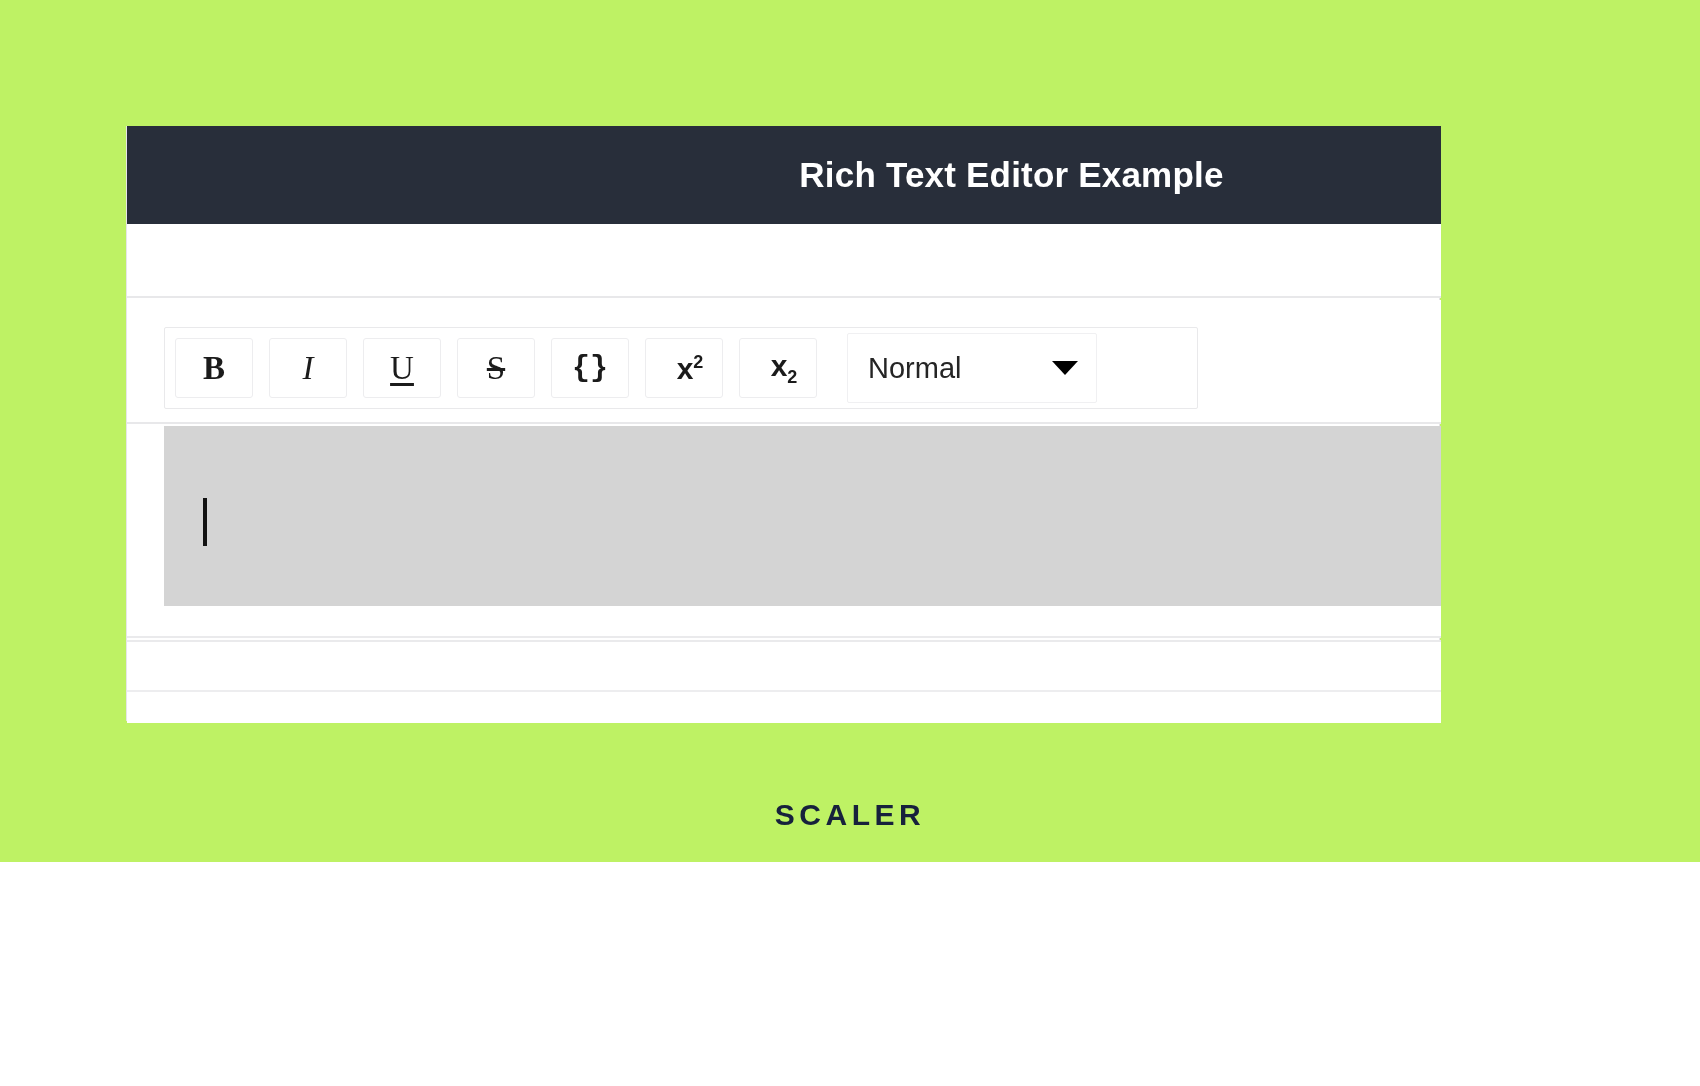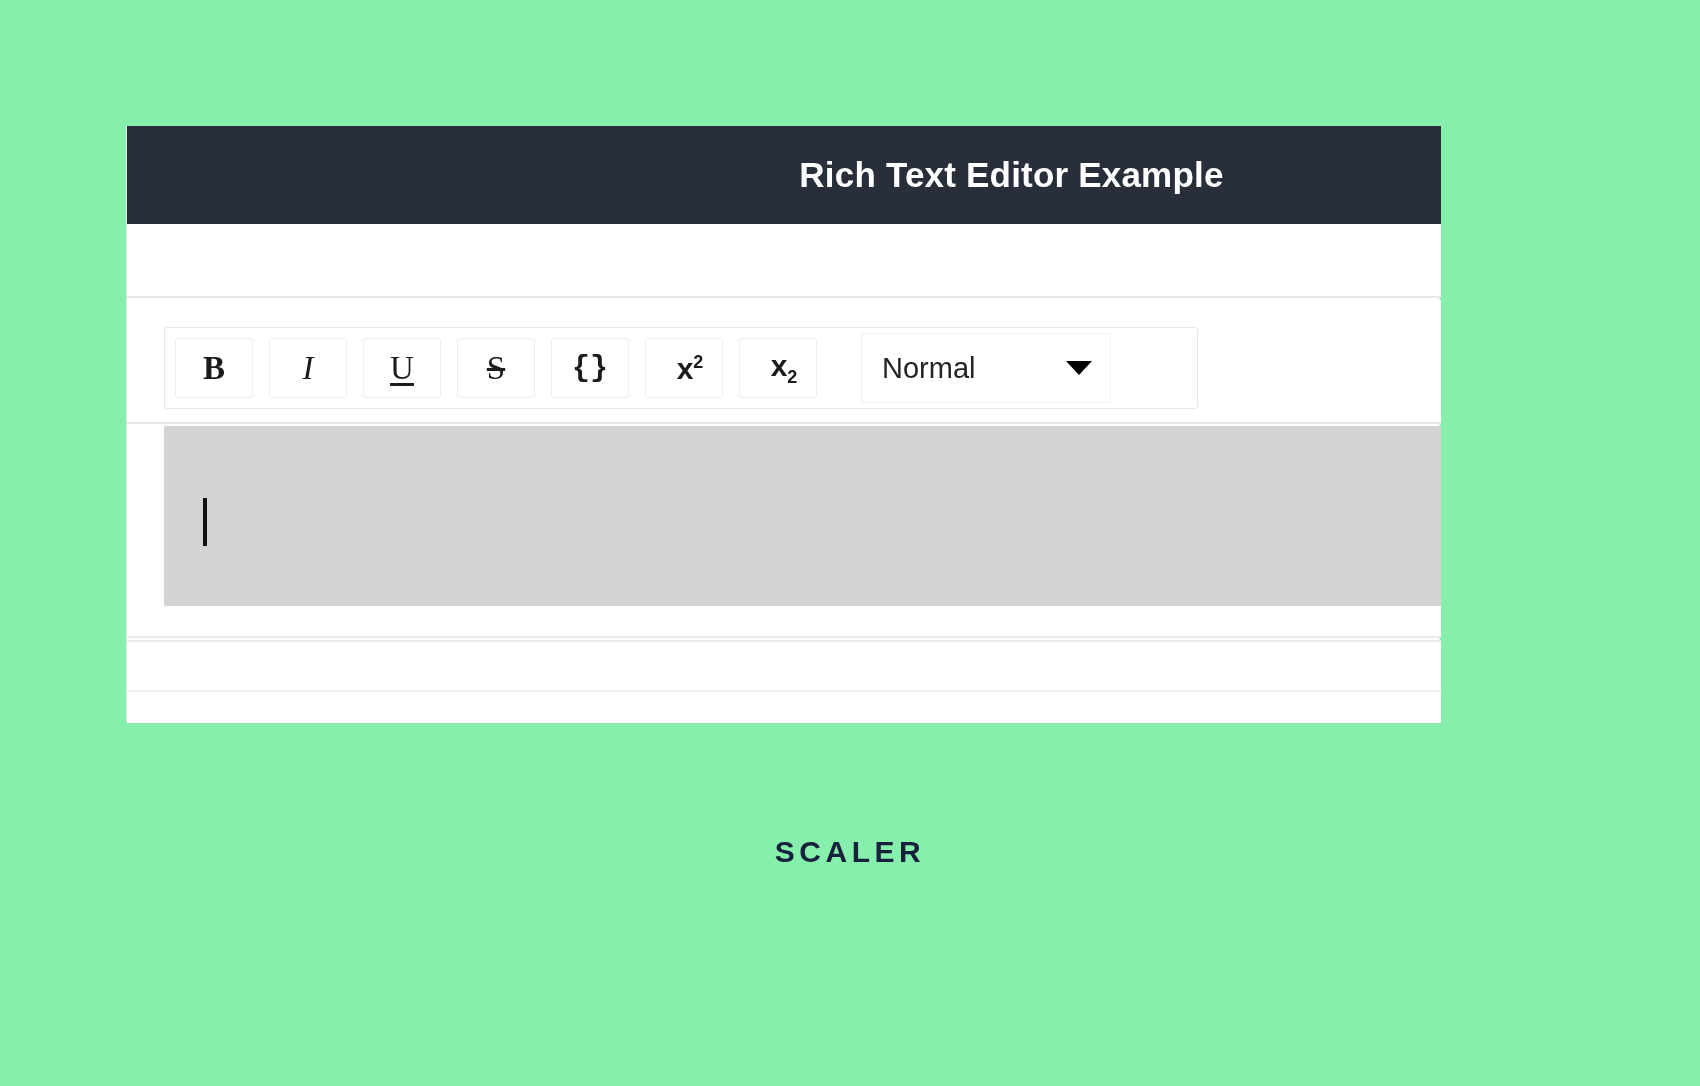--- a/index.html
+++ b/index.html
@@ -8,22 +8,22 @@
     width: 1700px;
     height: 1086px;
     background: #ffffff;
     font-family: "Liberation Sans", sans-serif;
     overflow: hidden;
   }
 
   .page {
     position: relative;
     width: 1700px;
-    height: 1086px;
-    background: #86efac;
+    height: 862px;
+    background: #bef264;
   }
 
   
   .editor-card {
     position: absolute;
     left: 126px;
     top: 126px;
     width: 1314px;
     height: 595px;
     background: #ffffff;
@@ -119,21 +119,21 @@
     font-family: "Liberation Sans", sans-serif;
     font-weight: 700;
     font-size: 30px;
     margin-left: 12px;
   }
   .tb-btn .sup-base sup { font-size: 18px; font-weight: 700; vertical-align: super; }
   .tb-btn .sub-base sub { font-size: 18px; font-weight: 700; vertical-align: sub; }
 
   
   .tb-select {
-    margin-left: 28px;
+    margin-left: 14px;
     width: 250px;
     height: 70px;
     background: #ffffff;
     border: 1px solid #f0f0f2;
     border-radius: 2px;
     display: flex;
     align-items: center;
     justify-content: space-between;
     padding: 0 18px 0 20px;
     cursor: pointer;
@@ -198,21 +198,21 @@
     width: 1314px;
     height: 33px;
     background: #ffffff;
     border-top: 2px solid #ededef;
   }
 
   
   .logo {
     position: absolute;
     left: 0;
-    top: 837px;
+    top: 800px;
     width: 1700px;
     text-align: center;
   }
   .logo-scaler {
     font-family: "Liberation Sans", sans-serif;
     font-size: 30px;
     font-weight: 700;
     letter-spacing: 4.5px;
     color: #17213c;
     display: block;

